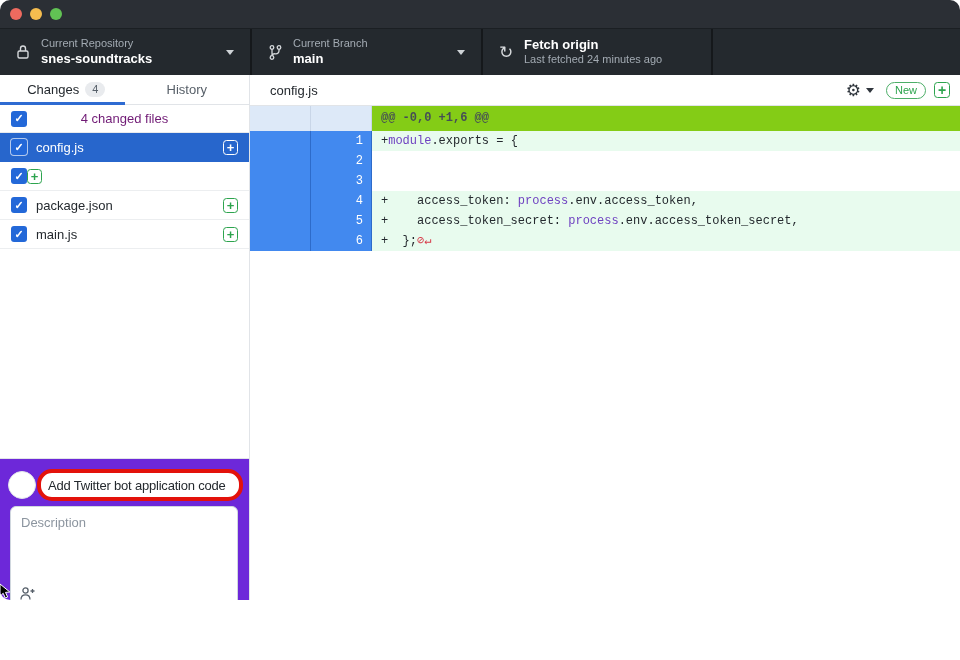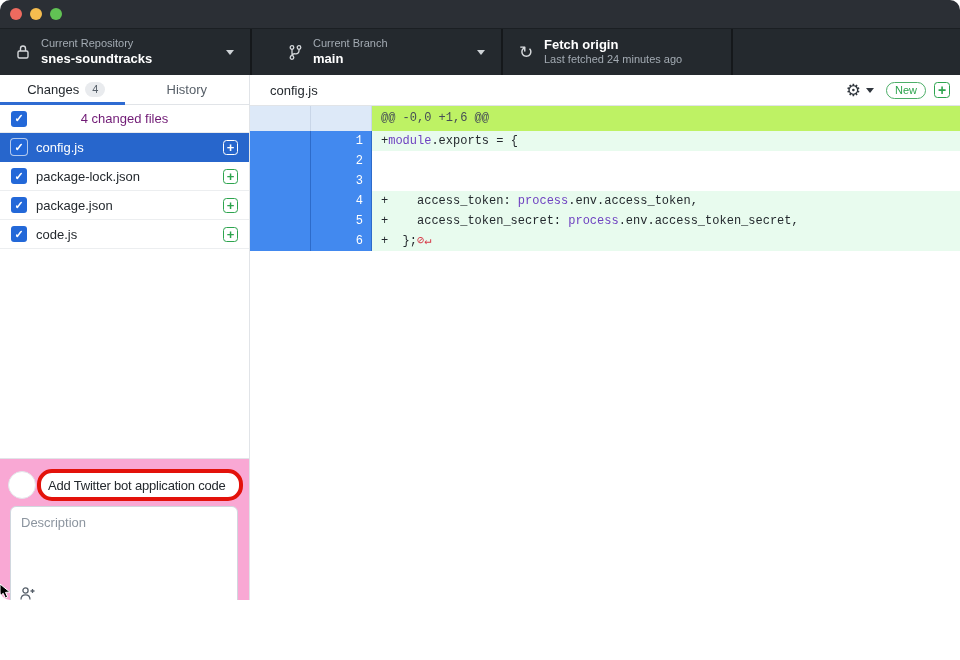--- a/index.html
+++ b/index.html
@@ -10,21 +10,21 @@
 
   
   .titlebar { height:28px; background:#2b2f35; display:flex; align-items:center; padding-left:10px; }
   .traffic { width:12px; height:12px; border-radius:50%; margin-right:8px; }
   .t-red { background:#ee6a5f; } .t-yellow { background:#f5bd4f; } .t-green { background:#61c354; }
 
   
   .toolbar { height:47px; background:#24292e; border-top:1px solid #1b1f23; display:flex; }
   .tb-section { display:flex; align-items:center; position:relative; padding-left:14px; }
   .tb-sec-repo { width:250px; }
-  .tb-sec-branch { width:229px;margin-left:20px; }
+  .tb-sec-branch { width:229px; }
   .tb-sec-fetch { width:228px; }
   .tb-divider { width:2px; background:#15181b; height:100%; }
   .tb-icon { width:18px; display:flex; justify-content:center; margin-right:9px; color:#d6d9dc; flex:none; }
   .tb-text { display:flex; flex-direction:column; line-height:1.25; min-width:0; }
   .tb-label { font-size:11px; color:#a3abb3; }
   .tb-value { font-size:13px; color:#ffffff; font-weight:bold; }
   .tb-caret { position:absolute; right:16px; top:50%; margin-top:-2px; width:0; height:0;
               border-left:4px solid transparent; border-right:4px solid transparent; border-top:5px solid #cfd3d7; }
   .refresh-glyph { font-size:17px; color:#d6d9dc; line-height:1; }
 
@@ -48,21 +48,21 @@
   .file-row .fname { font-size:13px; color:#24292e; margin-left:9px; flex:1; white-space:nowrap; overflow:hidden; }
   .plusbox { width:15px; height:15px; border:1.5px solid #2da44e; border-radius:3.5px; color:#2da44e; font-size:13px; line-height:11px;
              display:flex; align-items:center; justify-content:center; margin-right:11px; flex:none; font-weight:bold; }
   .file-row.selected { background:#2766cc; border-bottom-color:#2766cc; }
   .file-row.selected .fname { color:#fff; }
   .file-row.selected .plusbox { border-color:#fff; color:#fff; }
   .file-row.selected .checkbox { box-shadow:0 0 0 1px rgba(255,255,255,.65); }
   .sidebar-spacer { flex:1; background:#fff; }
 
   
-  .commit-panel { height:202px; flex:none; border-top:1px solid #e1e4e8; background:#f9a8d4; position:relative; }
+  .commit-panel { height:202px; flex:none; border-top:1px solid #e1e4e8; background:#6d28d9; position:relative; }
   .avatar { position:absolute; left:8px; top:12px; width:28px; height:28px; border-radius:50%; background:#fff; border:1px solid #e3e6ea; }
   .annotation { position:absolute; border:4px solid #e3120b; border-radius:15px; }
   .anno-summary { left:37px; top:10px; width:206px; height:32px; display:flex; align-items:center; background:#fff; }
   .summary-input { border:none; outline:none; font-size:13px; color:#24292e; padding-left:7px; width:100%;
                    font-family:"Liberation Sans", sans-serif; letter-spacing:-0.2px; background:transparent; }
   .desc-box { position:absolute; left:10px; top:47px; width:228px; height:108px; background:#fff; border:1px solid #d0d7de; border-radius:6px; }
   .desc-placeholder { position:absolute; left:10px; top:8px; font-size:13px; color:#8c959f;text-align:right; }
   .coauthor-icon { position:absolute; left:8px; bottom:7px; }
   .anno-button { left:4px; top:162px; width:241px; height:36px; border-radius:13px; }
   .commit-btn { position:absolute; left:10px; top:168px; width:228px; height:25px; background:#2b66d9; border:none; border-radius:6px;
@@ -79,21 +79,21 @@
   .new-badge { border:1px solid #4cae67; color:#2da44e; font-size:11px; border-radius:9px; padding:1.5px 8px; margin-right:8px; }
   .plusbox-lg { width:16px; height:16px; border:1.5px solid #2da44e; border-radius:3.5px; color:#2da44e; font-size:14px; line-height:11px;
                 display:flex; align-items:center; justify-content:center; font-weight:bold; }
 
   
   .diff { font-family:"Liberation Mono","DejaVu Sans Mono",monospace; font-size:12px; }
   .diff-row { display:flex; }
   .hunk-row { height:25px; }
   .hunk-row .gcell { background:#dde9f8; }
   .hunk-row .gdiv { background:#c9d6e8; }
-  .hunk-row .code { background:#bef264; color:#454d56; }
+  .hunk-row .code { background:#84cc16; color:#454d56;font-weight:bold; }
   .gcell { width:60px; flex:none; }
   .gdiv { width:1px; flex:none; }
   .line-row { height:20px; }
   .line-row .gcell { background:#4289ef; }
   .line-row .gdiv { background:#2d6bca; }
   .lnum { display:block; text-align:right; padding-right:8px; color:#fff; line-height:20px; }
   .code { flex:1; white-space:pre; padding-left:9px; line-height:20px; color:#24292e; min-width:0; }
   .line-row .code { background:#e8fbee; }
   .hunk-row .code { line-height:25px; }
   .seg-kw { color:#6f42c1; }
@@ -175,33 +175,32 @@
 
       <div class="file-list" id="file-list">
   <div class="file-row selected">
     <span class="checkbox">✓</span>
     <span class="fname">config.js</span>
     <span class="plusbox">+</span>
   </div>
 
   <div class="file-row">
     <span class="checkbox">✓</span>
-    <span class="fname">package-lock.json</span>
     <span class="plusbox">+</span>
   </div>
 
   <div class="file-row">
     <span class="checkbox">✓</span>
     <span class="fname">package.json</span>
     <span class="plusbox">+</span>
   </div>
 
   <div class="file-row">
     <span class="checkbox">✓</span>
-    <span class="fname">code.js</span>
+    <span class="fname">main.js</span>
     <span class="plusbox">+</span>
   </div>
 </div>
 
       <div class="sidebar-spacer"></div>
 
       <div class="commit-panel">
         <div class="avatar"></div>
 
         <div class="annotation anno-summary">

